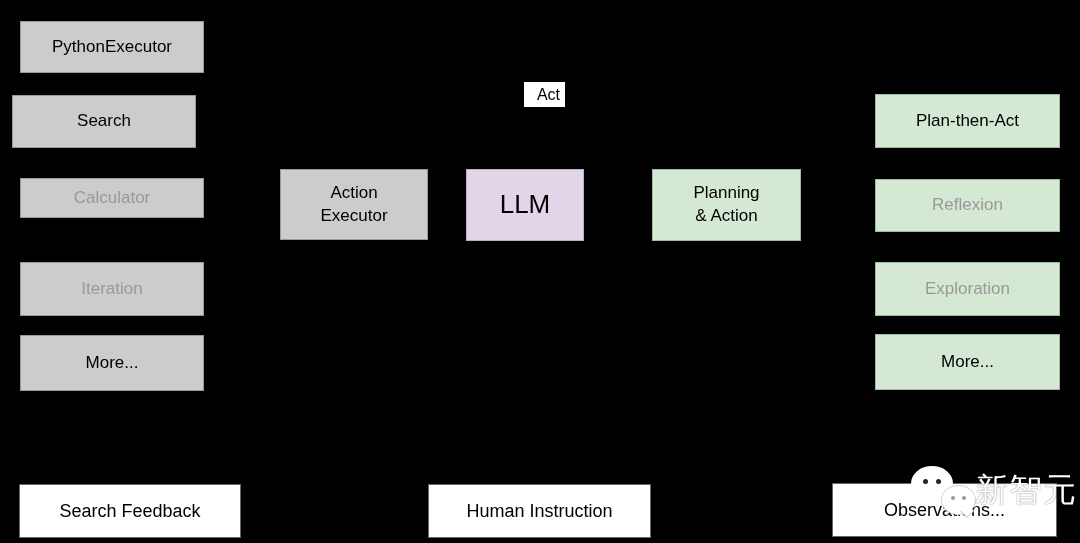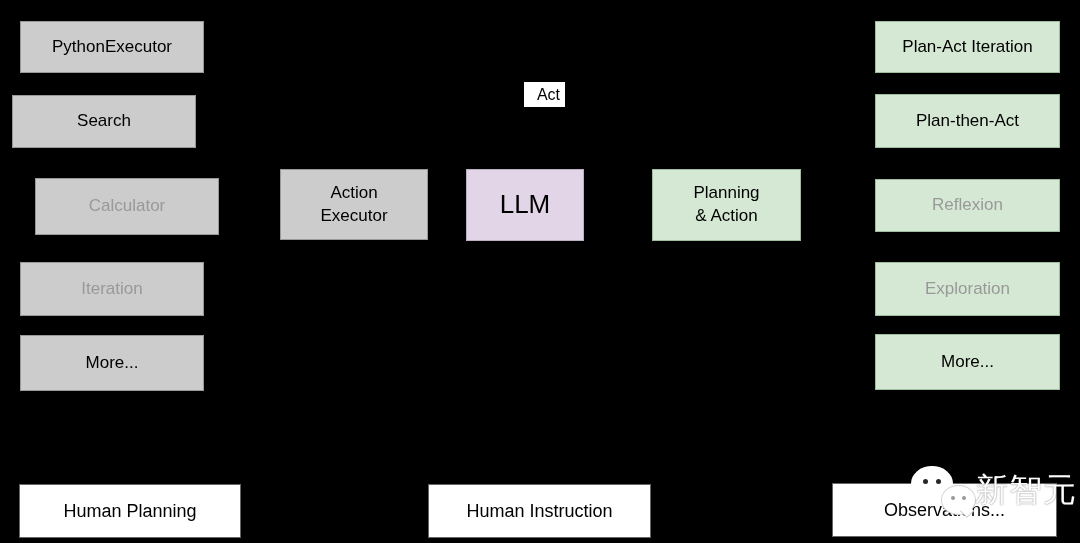--- a/index.html
+++ b/index.html
@@ -59,45 +59,44 @@
     white-space:nowrap;
   }
 </style>
 </head>
 <body>
 
 <div class="stage">
 
   <div class="box gray" style="left:20px;top:21px;width:184px;height:52px">PythonExecutor</div>
   <div class="box gray" style="left:12px;top:95px;width:184px;height:53px">Search</div>
-  <div class="box gray faded" style="left:35px;top:178px;width:184px;height:57px">Calculator</div>
+  <div class="box gray faded" style="left:20px;top:178px;width:184px;height:40px">Calculator</div>
   <div class="box gray faded" style="left:20px;top:262px;width:184px;height:54px">Iteration</div>
   <div class="box gray" style="left:20px;top:335px;width:184px;height:56px">More...</div>
 
   <div class="act-label">Act</div>
 
   <div class="box gray" style="left:280px;top:169px;width:148px;height:71px">
     <span>Action</span>
     <span>Executor</span>
   </div>
 
   <div class="box pink llm-text" style="left:466px;top:169px;width:118px;height:72px">LLM</div>
 
   <div class="box green" style="left:652px;top:169px;width:149px;height:72px">
     <span>Planning</span>
     <span>&amp; Action</span>
   </div>
 
-  <div class="box green" style="left:875px;top:21px;width:185px;height:52px">Plan-Act Iteration</div>
   <div class="box green" style="left:875px;top:94px;width:185px;height:54px">Plan-then-Act</div>
   <div class="box green faded" style="left:875px;top:179px;width:185px;height:53px">Reflexion</div>
   <div class="box green faded" style="left:875px;top:262px;width:185px;height:54px">Exploration</div>
   <div class="box green" style="left:875px;top:334px;width:185px;height:56px">More...</div>
 
-  <div class="box white" style="left:19px;top:484px;width:222px;height:54px">Human Planning</div>
+  <div class="box white" style="left:19px;top:484px;width:222px;height:54px">Search Feedback</div>
   <div class="box white" style="left:428px;top:484px;width:223px;height:54px">Human Instruction</div>
   <div class="box white" style="left:832px;top:483px;width:225px;height:54px">Observations...</div>
 
   <div class="watermark">
     <div class="bubble bubble-big">
       <i class="eye e1"></i>
       <i class="eye e2"></i>
       <i class="tail"></i>
     </div>
     <div class="bubble bubble-small">

